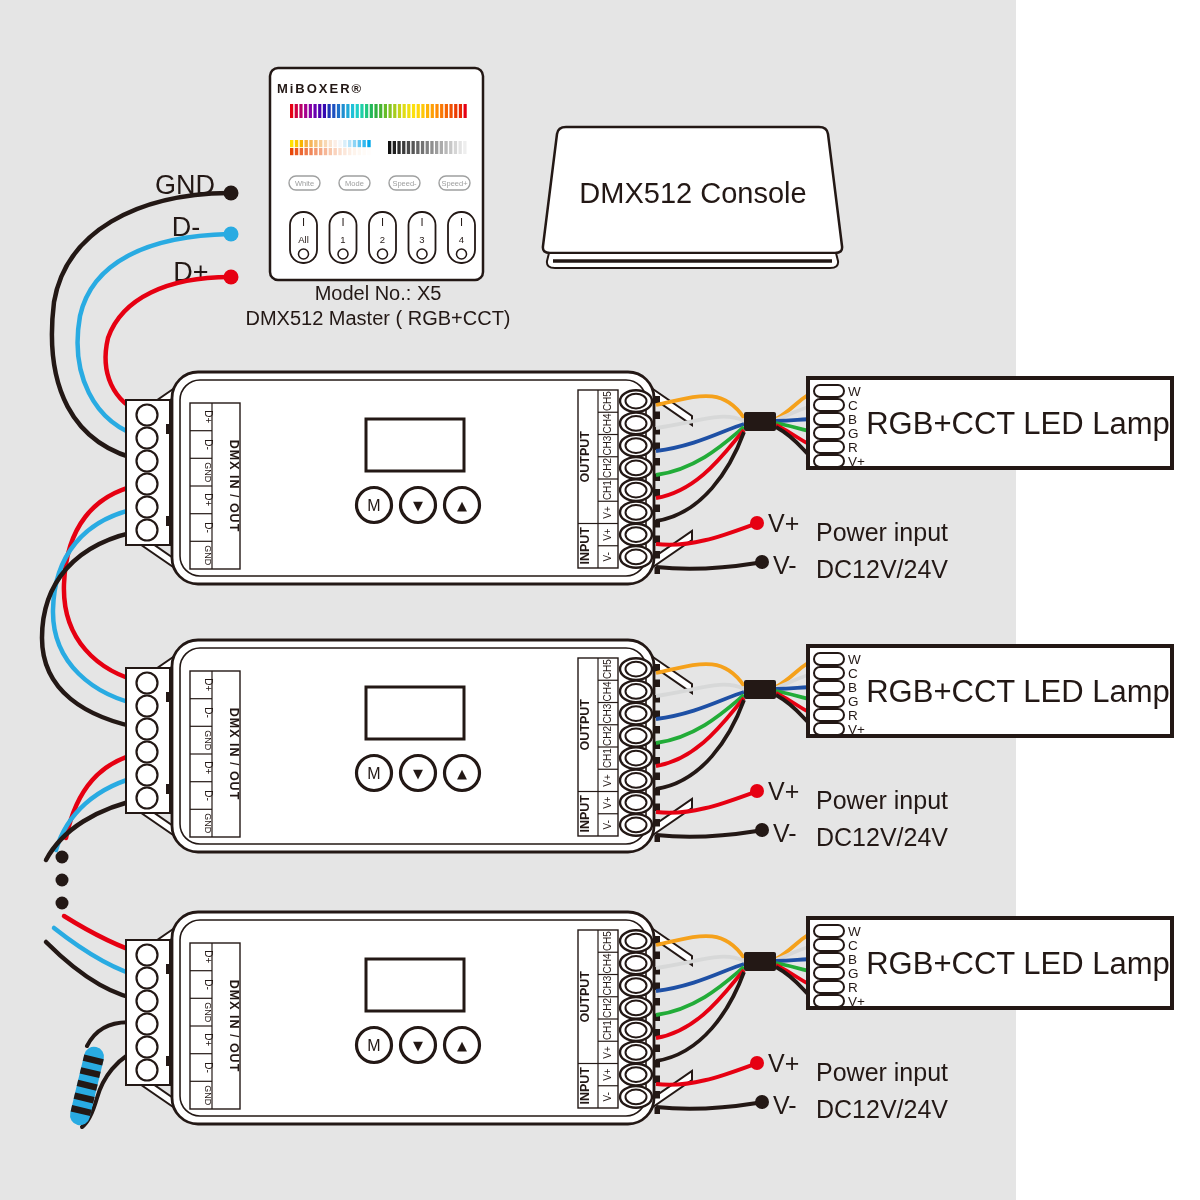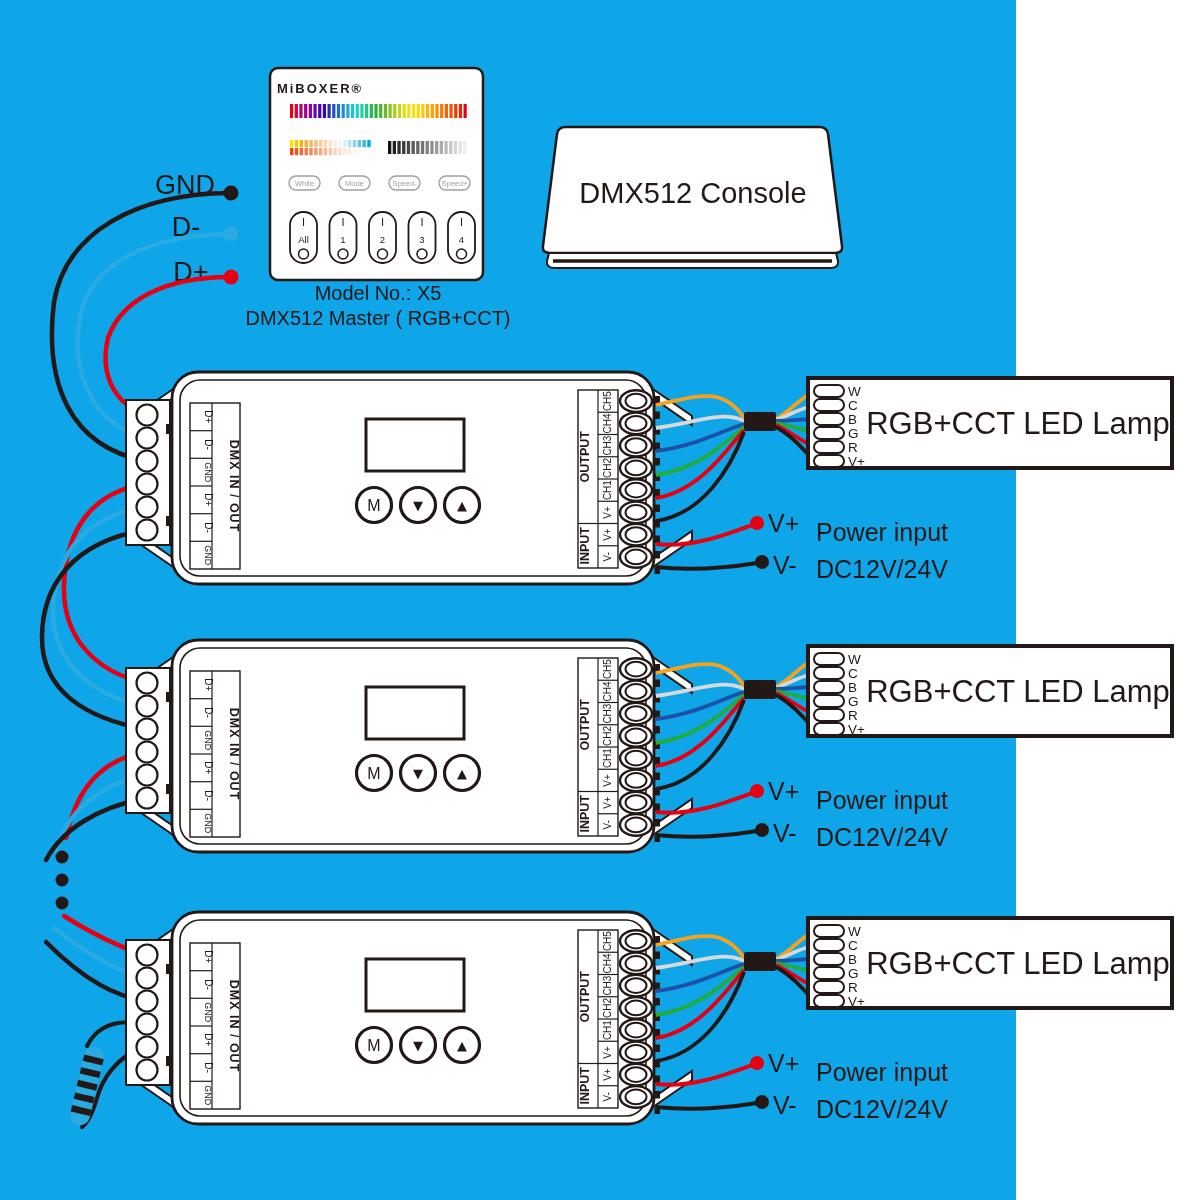--- a/index.html
+++ b/index.html
@@ -1,16 +1,16 @@
 <!DOCTYPE html>
 <html><head>
 <meta charset="utf-8">
 <style>
   html,body{margin:0;padding:0;background:#fff;}
-  .page{width:1016px;height:1200px;position:relative;background:#0ea5e9;
+  .page{width:1016px;height:1200px;position:relative;background:#e5e5e5;
         font-family:"Liberation Sans", sans-serif;}
   svg text{font-family:"Liberation Sans", sans-serif; fill:#231815;}
   .tri{font-family:"DejaVu Sans", sans-serif;}
   .ln{stroke:#231815;fill:none;}
   .fw{fill:#ffffff;stroke:#231815;}
   .blk{fill:#231815;stroke:none;}
   .gr{stroke:#9fa0a0;fill:#ffffff;}
   .grt{fill:#9fa0a0;}
 </style>
 </head>

